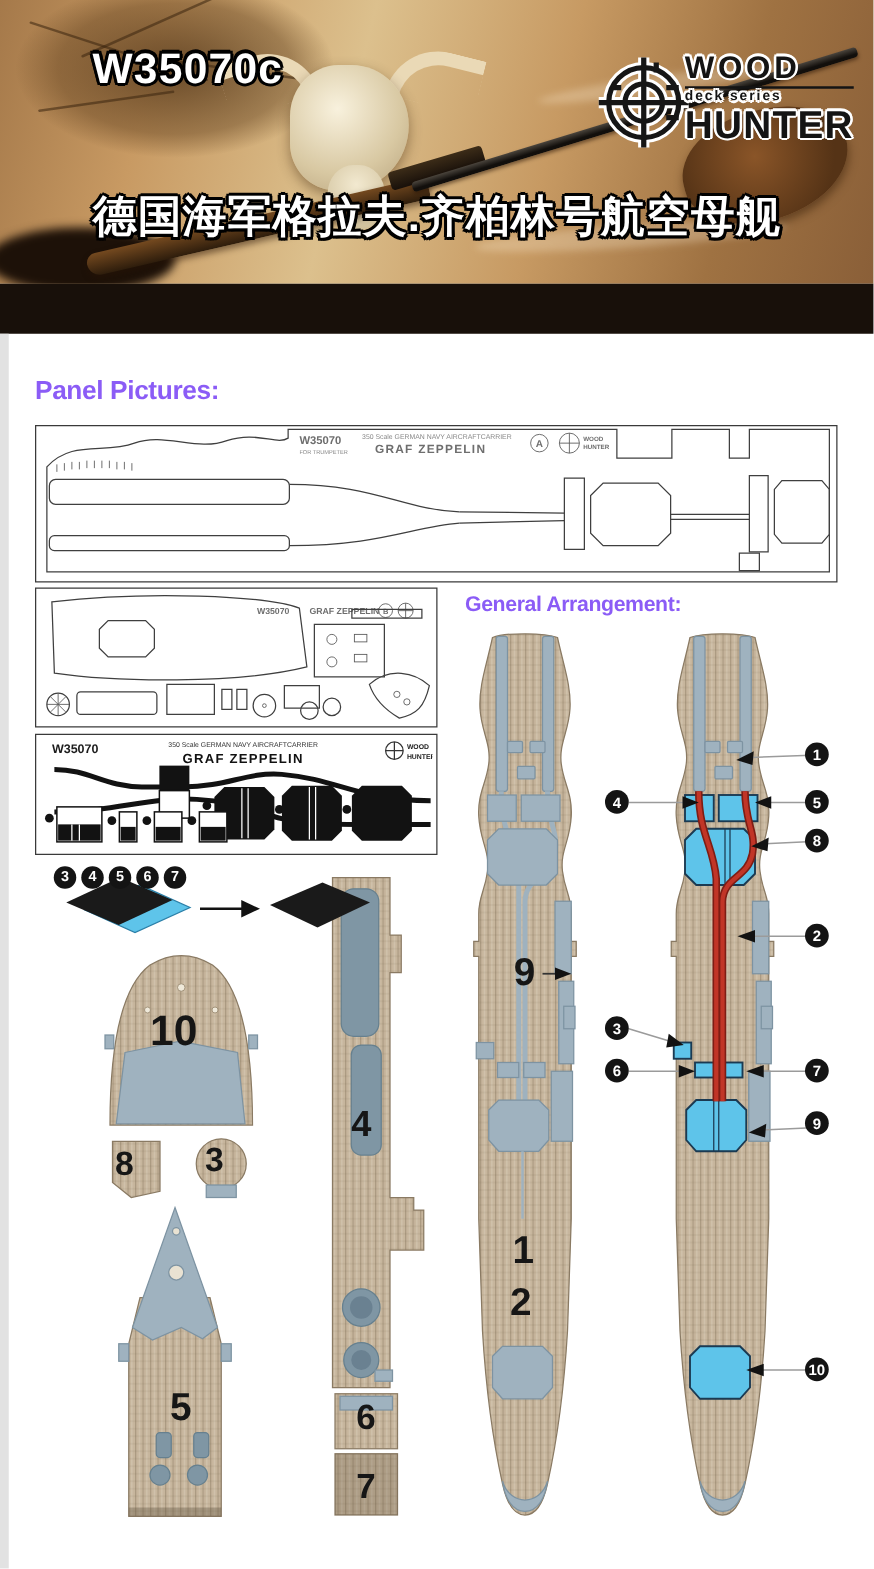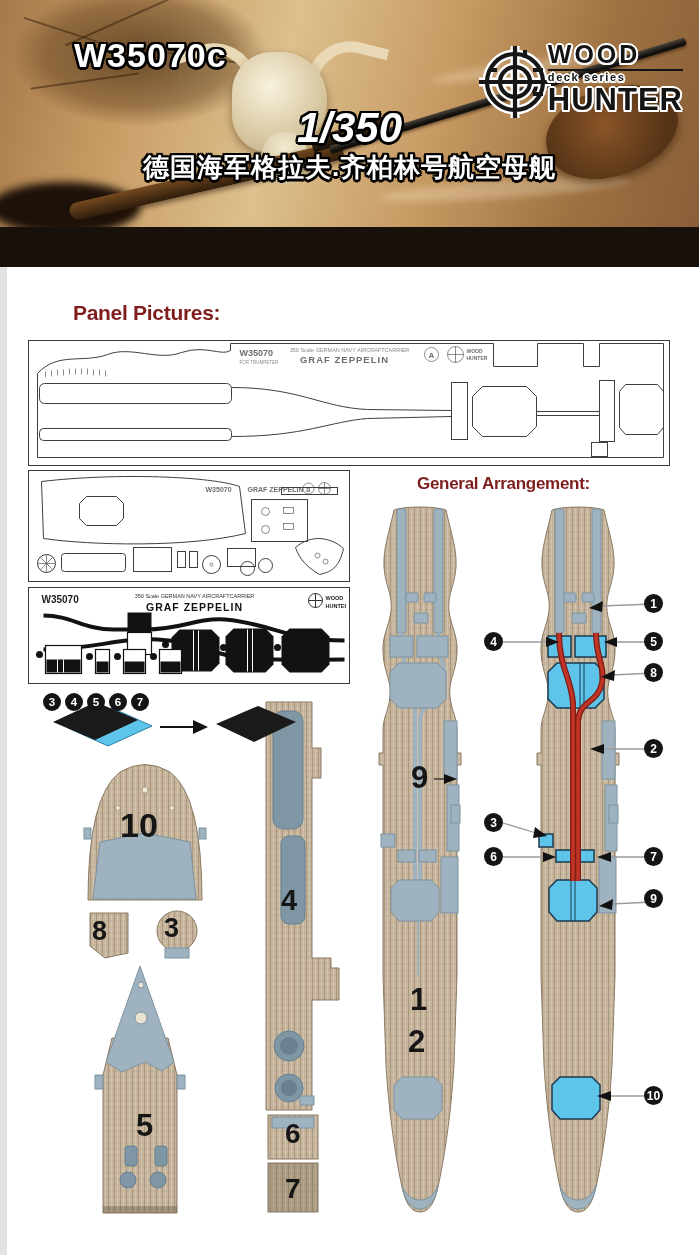--- a/index.html
+++ b/index.html
@@ -30,35 +30,35 @@
     transform:rotate(-14deg);box-shadow:0 4px 8px rgba(50,25,5,.5);}
   .bootshadow{position:absolute;left:-10px;top:182px;width:150px;height:52px;border-radius:50%;
     background:#1d1108;filter:blur(4px);}
 
   .outline-big{color:#fff;font-weight:bold;
     text-shadow:2.5px 0 #000,-2.5px 0 #000,0 2.5px #000,0 -2.5px #000,
                 2px 2px #000,-2px 2px #000,2px -2px #000,-2px -2px #000;}
   #product-code{position:absolute;left:28px;top:36px;font-size:34px;letter-spacing:1px;margin-left:46px;}
   #compat{position:absolute;left:32px;top:86px;font-size:30px;}
   #scale{position:absolute;left:0;top:104px;width:699px;text-align:center;font-size:42px;font-style:italic;}
-  #cn-title{position:absolute;left:0;top:150px;width:699px;text-align:center;font-size:26px;letter-spacing:1px;}
+  #cn-title{position:absolute;left:0;top:150px;width:699px;text-align:center;font-size:35px;letter-spacing:1px;}
 
   #wh-logo{position:absolute;right:16px;top:40px;display:flex;align-items:flex-start;}
   .wh-texts{margin-left:-10px;margin-top:2px;}
   .wh-black{color:#141414;font-weight:bold;line-height:1;
     text-shadow:2px 0 #fff,-2px 0 #fff,0 2px #fff,0 -2px #fff,1.5px 1.5px #fff,-1.5px 1.5px #fff,1.5px -1.5px #fff,-1.5px -1.5px #fff;}
   .wh-wood{font-size:25px;letter-spacing:3px;}
   .wh-series{font-size:11px;letter-spacing:1.6px;border-top:2.5px solid #141414;padding-top:1px;margin-top:2px;}
   .wh-hunter{font-size:31px;letter-spacing:1px;margin-top:1px;}
 
   #topbar{position:absolute;left:0;top:227px;width:699px;height:40px;background:var(--banner-bar,#18100a);}
   #leftedge{position:absolute;left:0;top:267px;width:7px;height:988px;background:#e2e2e2;}
 
   
-  .hd{position:absolute;color:#7f1d1d;font-weight:bold;letter-spacing:-.3px;margin-left:45px;}
+  .hd{position:absolute;color:#8b5cf6;font-weight:bold;letter-spacing:-.3px;}
   #hd-panel{left:28px;top:301px;font-size:21px;}
   #hd-ga{left:372px;top:474px;font-size:17px;}
 
   .panel-box{position:absolute;border:1.6px solid #3a3a3a;background:#fff;}
   #boxA{left:28px;top:340px;width:640px;height:124px;}
   #boxB{left:28px;top:470px;width:320px;height:110px;}
   #boxC{left:28px;top:587px;width:320px;height:95px;}
   .panel-box svg{display:block;}
 
   .ln{stroke:#3f3f3f;fill:none;stroke-width:1;}
@@ -102,21 +102,20 @@
     <div class="horn" style="left:312px;top:40px;transform:scaleX(-1) rotate(-14deg);"></div>
     <div class="skull"></div>
     <div class="snout"></div>
     <div class="leather"></div>
     <div class="bootshadow"></div>
     <div class="rifle-stock"></div>
     <div class="rifle-action"></div>
     <div class="rifle-barrel"></div>
 
     <div id="product-code" class="outline-big">W35070c</div>
-    <div id="scale" class="outline-big">1/350</div>
     <div id="cn-title" class="outline-big">德国海军格拉夫.齐柏林号航空母舰</div>
 
     <div id="wh-logo">
       <svg width="82" height="84" viewBox="0 0 82 84">
         <g stroke="#ffffff" stroke-width="9" fill="none">
           <circle cx="39" cy="42" r="28"></circle>
             <circle cx="39" cy="42" r="15"></circle>
           <path d="M39,6 V78 M3,42 H75"></path>
         </g>
         <g stroke="#161616" stroke-width="4.2" fill="none">

